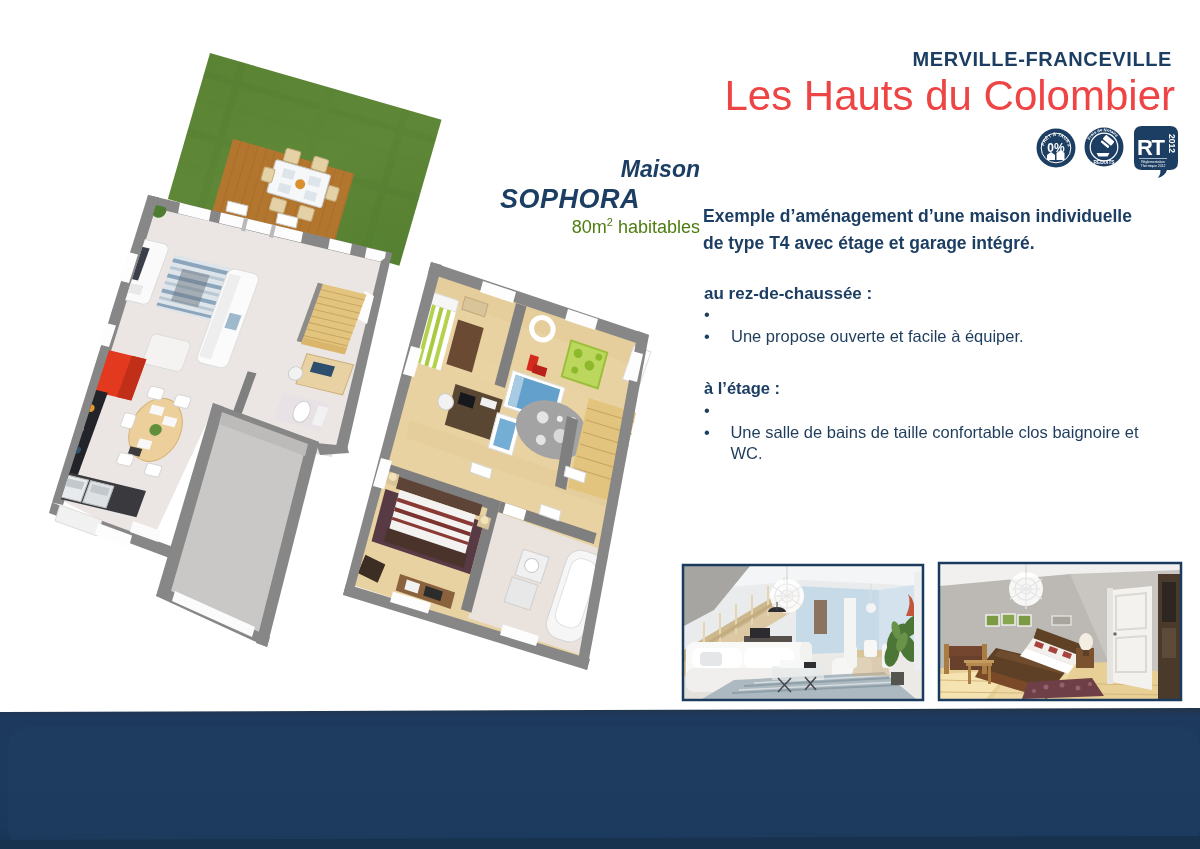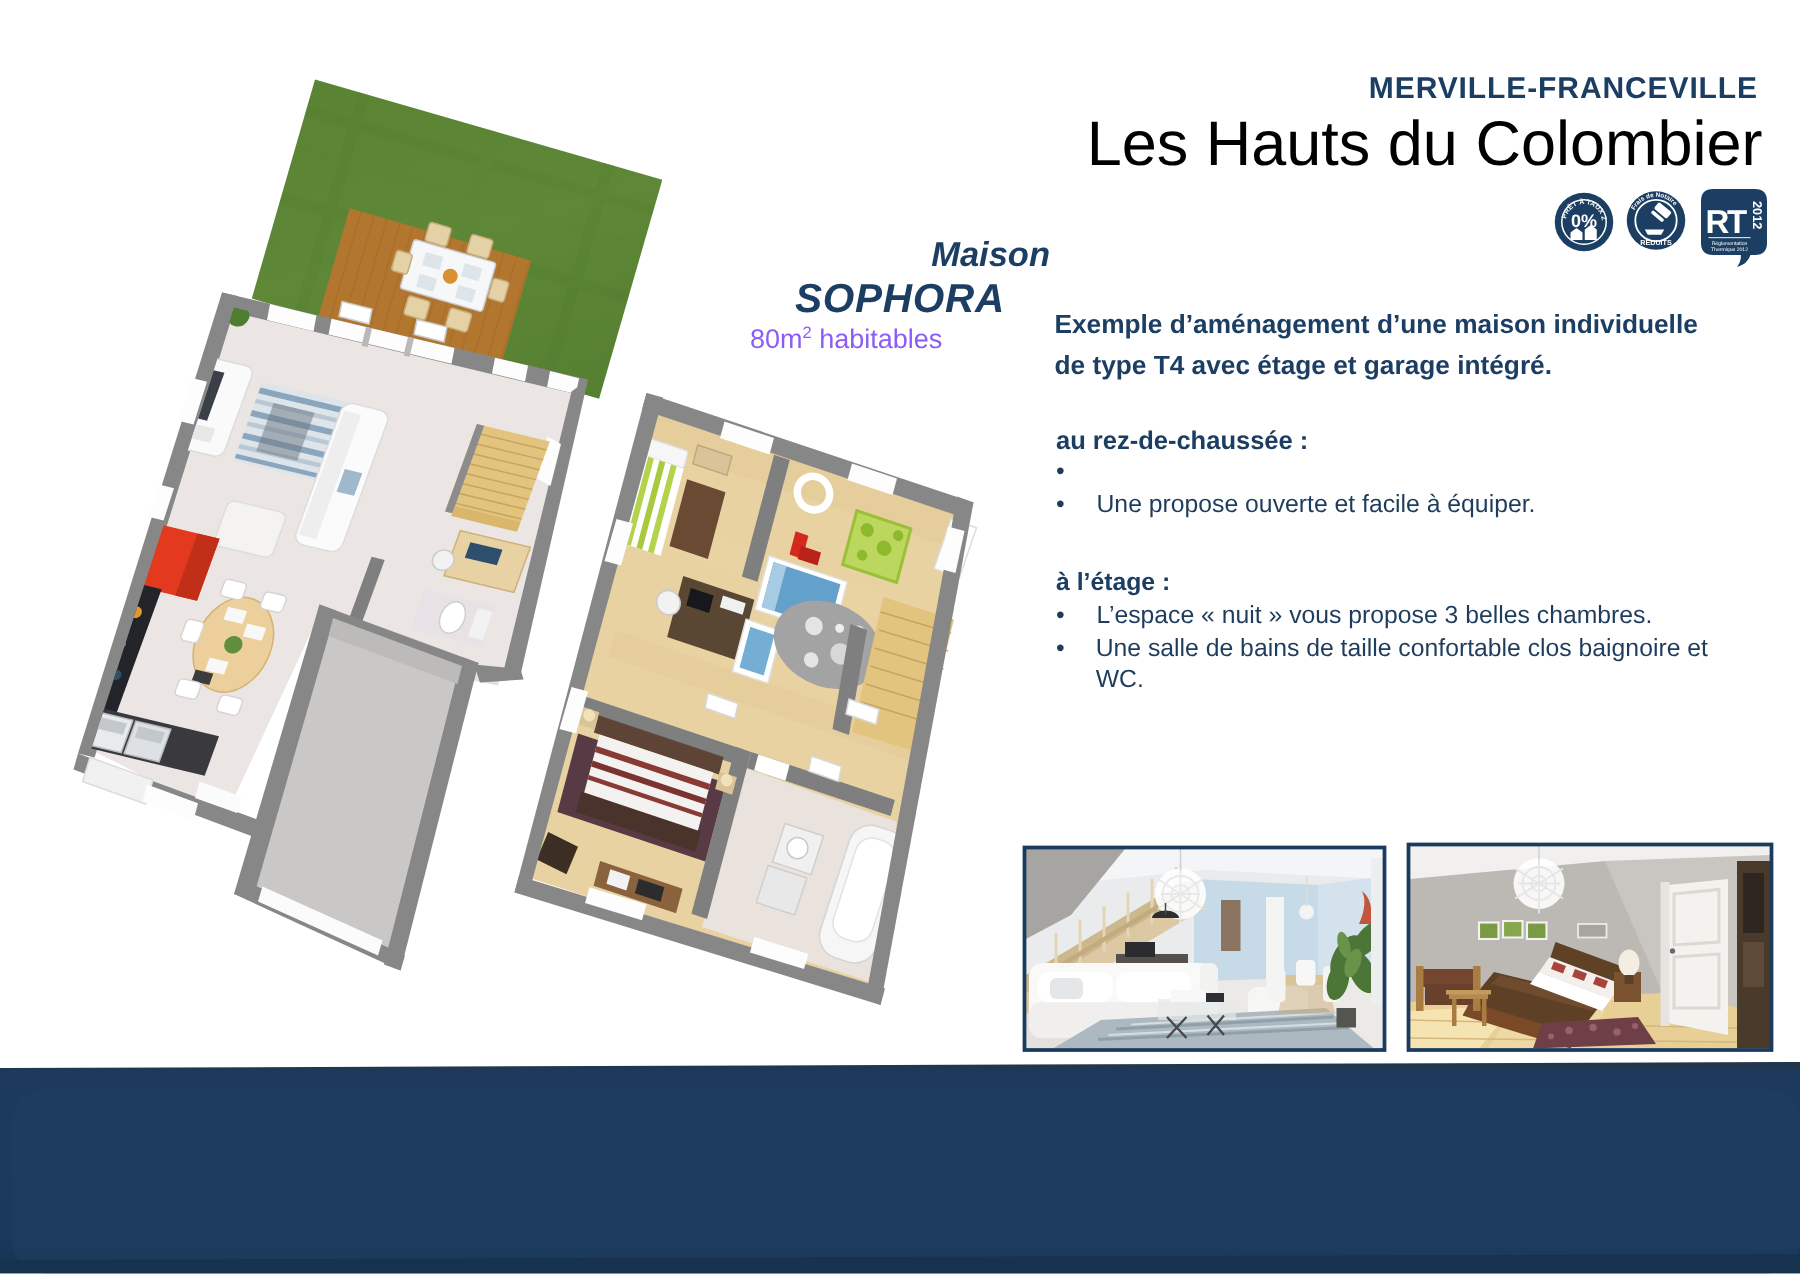--- a/index.html
+++ b/index.html
@@ -577,44 +577,43 @@
 
 <g>
 <path d="M0 712 L1200 708 L1200 849 L0 849 Z" fill="url(#footg)"></path>
 <rect x="8" y="726" width="1192" height="123" rx="22" fill="#1f3e61" opacity="0.6"></rect>
 <path d="M0 840 L1200 836 L1200 849 L0 849 Z" fill="#16324e"></path>
 </g>
 </svg>
 
 <div class="abs navy" style="left:572px;top:48px;width:600px;text-align:right;font-size:20px;font-weight:bold;letter-spacing:0.6px">MERVILLE-FRANCEVILLE</div>
 
-<div class="abs" style="left:572px;top:72px;width:603px;text-align:right;font-size:42px;font-weight:normal;color:#000000">Les Hauts du Colombier</div>
+<div class="abs" style="left:572px;top:72px;width:603px;text-align:right;font-size:42px;font-weight:normal;color:#ef4444">Les Hauts du Colombier</div>
 
 <div class="abs navy" style="left:500px;top:156px;width:200px;text-align:right;font-size:23px;font-weight:bold;font-style:italic">Maison</div>
-<div class="abs navy" style="left:500px;top:184px;width:200px;text-align:center;font-size:27px;font-weight:bold;font-style:italic;letter-spacing:0.5px">SOPHORA</div>
-<div class="abs" style="left:500px;top:216px;width:200px;text-align:left;font-size:18px;color:#8b5cf6">80m<sup style="font-size:11px">2</sup> habitables</div>
+<div class="abs navy" style="left:500px;top:184px;width:200px;font-size:27px;font-weight:bold;font-style:italic;letter-spacing:0.5px">SOPHORA</div>
+<div class="abs" style="left:500px;top:216px;width:200px;text-align:right;font-size:18px;color:#4d7c0f">80m<sup style="font-size:11px">2</sup> habitables</div>
 
 <div class="abs navy" style="left:703px;top:203px;width:470px;font-size:17.5px;font-weight:bold;line-height:27px">Exemple d’aménagement d’une maison individuelle de&nbsp;type&nbsp;T4 avec étage et garage intégré.</div>
 
 <div class="abs navy" style="left:704px;top:284px;font-size:17px;font-weight:bold">au rez-de-chaussée :</div>
 
 <div class="abs" style="left:704px;top:304px;width:480px;font-size:16.5px;color:#1e3c5c;line-height:21.5px">
 <div style="display:flex">
       <span style="width:27px">•</span>
     </div>
 <div style="display:flex">
       <span style="width:27px">•</span>
       <span>Une propose ouverte et facile à équiper.</span>
     </div>
 </div>
 
 <div class="abs navy" style="left:704px;top:379px;font-size:16.5px;font-weight:bold">à l’étage :</div>
 
 <div class="abs" style="left:704px;top:400px;width:462px;font-size:16.5px;color:#1e3c5c;line-height:21.5px">
 <div style="display:flex">
       <span style="width:27px">•</span>
-      <span>L’espace «&nbsp;nuit&nbsp;» vous propose 3 belles chambres.</span>
     </div>
 <div style="display:flex">
       <span style="width:27px">•</span>
       <span>Une salle de bains de taille confortable clos baignoire et WC.</span>
     </div>
 </div>
 
 </body></html>

